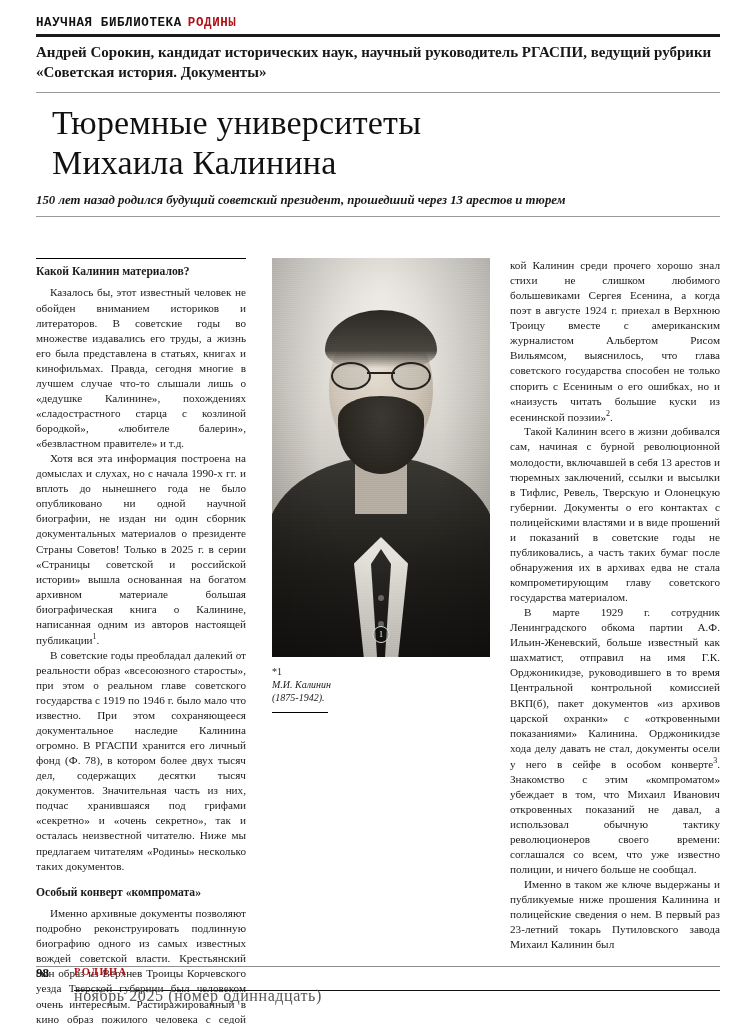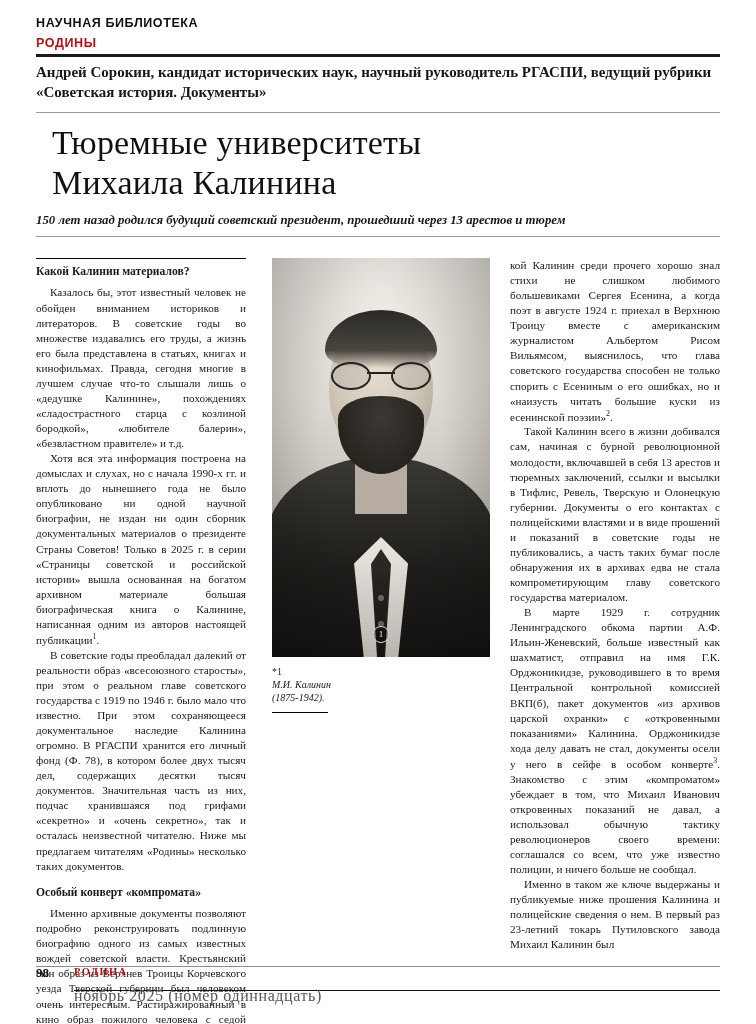--- a/index.html
+++ b/index.html
@@ -22,27 +22,26 @@
     height: 1024px;
     box-sizing: border-box;
     padding: 16px 36px 0 36px;
   }
 
   
   .kicker-wrap {
     display: flex;
     align-items: baseline;
     gap: 6px;
-    font-family: Liberation Sans, sans-serif;
+    font-family: Liberation Mono, monospace;
     font-weight: bold;
     font-size: 12.5px;
     letter-spacing: 0.6px;
     text-transform: uppercase;
     padding-bottom: 4px;
-    flex-direction: column;
   }
   .kicker-black { color: #111; }
   .kicker-red { color: #b01116; }
   .rule-thick {
     border: 0;
     border-top: 3px solid #1a1a1a;
     margin: 0 0 6px 0;
   }
   .byline {
     font-size: 15px;

